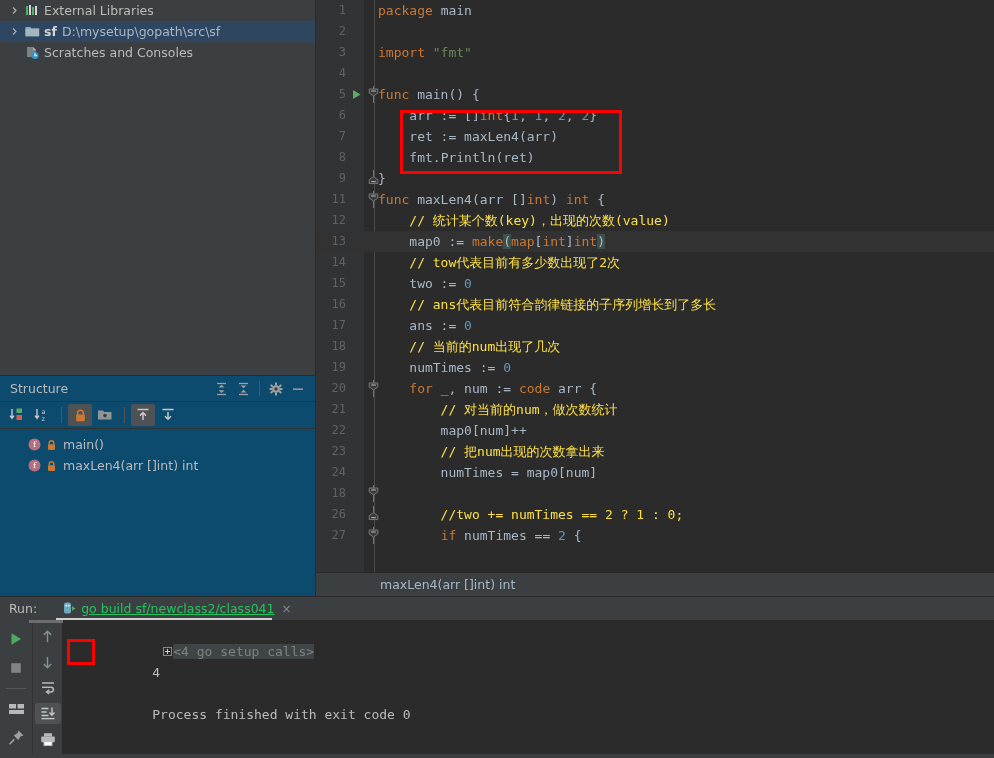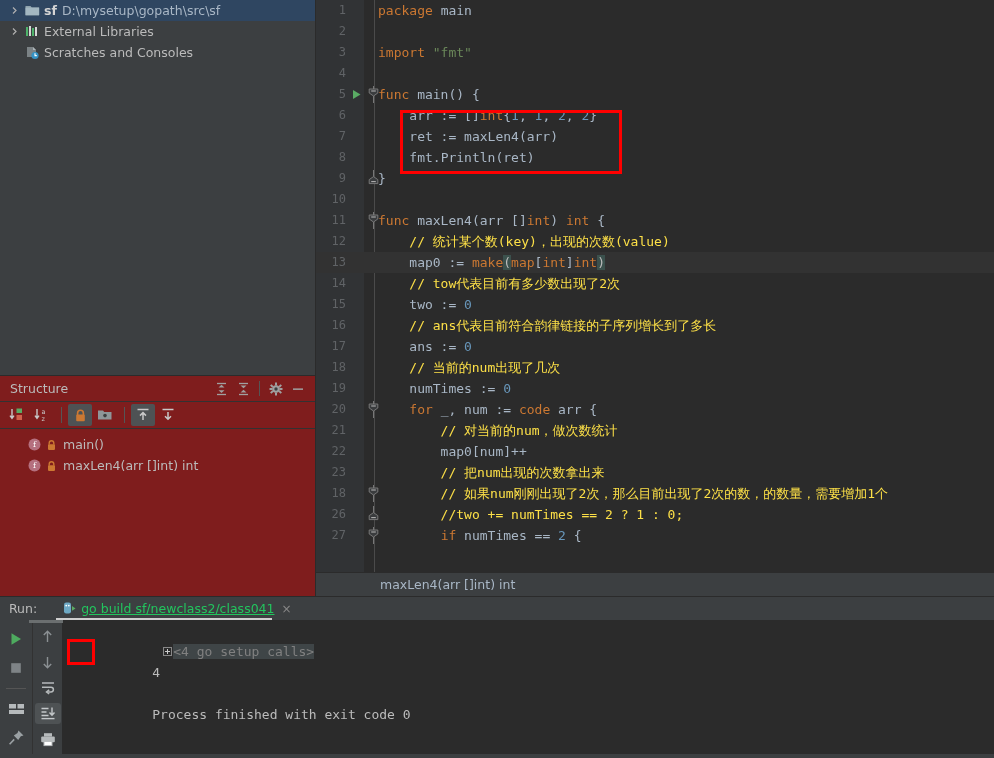--- a/index.html
+++ b/index.html
@@ -76,21 +76,21 @@
     color: #d4d4d4;
     margin-right: 5px;
   }
   .tlabel { color: #a9b7c6; }
   .tlabel-plain { color: #bbbbbb; }
 
   
   #structure-panel {
     position: absolute;
     left: 0; top: 375px; right: 0; bottom: 0;
-    background: #7f1d1d;
+    background: #0c4a6e;
     border-top: 1px solid #2b2b2b;
   }
   #structure-header {
     height: 25px;
     display: flex;
     align-items: center;
     padding: 0 6px 0 10px;
     border-bottom: 1px solid #323232;
   }
   #structure-header .title {
@@ -377,51 +377,51 @@
 </style>
 </head>
 <body>
 
 <div id="app">
 
   <div id="left-col">
 
     <div id="project-tree">
 
-      <div class="tree-row selected">
-        <span class="tw">
-          <svg width="9" height="9" viewBox="0 0 9 9">
-              <path d="M3 1.5 L6 4.5 L3 7.5" stroke="#b0b0b0" stroke-width="1.2" fill="none"></path>
-            </svg>
-        </span>
-        <span class="ticon">
-          <svg width="15" height="13" viewBox="0 0 15 13">
-            <path d="M0.5 2 h5 l1.3 1.6 h7.2 v8 h-13.5 z" fill="#8fa3ad"></path>
-            <path d="M0.5 3.6 h13.7 v7.4 h-13.7 z" fill="#a3b7c1"></path>
-          </svg>
-        </span>
-        <span class="tlabel-bold">sf</span>
-        <span class="tlabel">D:\mysetup\gopath\src\sf</span>
-      </div>
-
       <div class="tree-row">
         <span class="tw">
           <svg width="9" height="9" viewBox="0 0 9 9">
               <path d="M3 1.5 L6 4.5 L3 7.5" stroke="#b0b0b0" stroke-width="1.2" fill="none"></path>
             </svg>
         </span>
         <span class="ticon">
           <svg width="14" height="13" viewBox="0 0 14 13">
             <rect x="1" y="2" width="2" height="9" fill="#4eb36a"></rect>
             <rect x="4" y="1" width="2" height="10" fill="#d8d8d8"></rect>
             <rect x="7" y="3" width="2" height="8" fill="#4eb36a"></rect>
             <rect x="10" y="2" width="2" height="9" fill="#d8d8d8"></rect>
           </svg>
         </span>
         <span class="tlabel-plain">External Libraries</span>
+      </div>
+
+      <div class="tree-row selected">
+        <span class="tw">
+          <svg width="9" height="9" viewBox="0 0 9 9">
+              <path d="M3 1.5 L6 4.5 L3 7.5" stroke="#b0b0b0" stroke-width="1.2" fill="none"></path>
+            </svg>
+        </span>
+        <span class="ticon">
+          <svg width="15" height="13" viewBox="0 0 15 13">
+            <path d="M0.5 2 h5 l1.3 1.6 h7.2 v8 h-13.5 z" fill="#8fa3ad"></path>
+            <path d="M0.5 3.6 h13.7 v7.4 h-13.7 z" fill="#a3b7c1"></path>
+          </svg>
+        </span>
+        <span class="tlabel-bold">sf</span>
+        <span class="tlabel">D:\mysetup\gopath\src\sf</span>
       </div>
 
       <div class="tree-row">
         <span class="tw"></span>
         <span class="ticon">
           <svg width="15" height="14" viewBox="0 0 15 14">
             <path d="M2 1 h6 l3 3 v7 h-9 z" fill="#7b8285"></path>
             <path d="M8 1 v3 h3 z" fill="#adb4b8"></path>
             <circle cx="10" cy="9.5" r="3.6" fill="#3592c4"></circle>
             <path d="M10 7.3 v2.3 h1.8" stroke="#ffffff" stroke-width="1.1" fill="none"></path>
@@ -571,21 +571,20 @@
               <path d="M5.5 10 V17" stroke="#787878" stroke-width="1"></path>
             </svg></span><span class="code-txt"><span class="kw">func </span><span class="plain">main</span><span class="plain">() {</span></span></div>
         <div class="code-line"><span class="ln">6</span><span class="code-txt"><span class="plain">    arr := []</span><span class="kw">int</span><span class="plain">{</span><span class="num">1</span><span class="plain">, </span><span class="num">1</span><span class="plain">, </span><span class="num">2</span><span class="plain">, </span><span class="num">2</span><span class="plain">}</span></span></div>
         <div class="code-line"><span class="ln">7</span><span class="code-txt"><span class="plain">    ret := maxLen4(arr)</span></span></div>
         <div class="code-line"><span class="ln">8</span><span class="code-txt"><span class="plain">    fmt</span><span class="plain">.</span><span class="plain">Println</span><span class="plain">(ret)</span></span></div>
         <div class="code-line"><span class="ln">9</span><span class="fold"><svg width="11" height="17" viewBox="0 0 11 17">
               <path d="M5.5 0 V7" stroke="#787878" stroke-width="1"></path>
               <path d="M1.2 13.6 h8.6 v-4 l-4.3 -3 l-4.3 3 z" fill="#3a3c3e" stroke="#787878" stroke-width="1"></path>
               <path d="M3.2 11.6 h4.6" stroke="#b0b0b0" stroke-width="1.1"></path>
             </svg></span><span class="code-txt"><span class="plain">}</span></span></div>
-        <div class="code-line"><span class="ln">10</span><span class="code-txt"></span></div>
         <div class="code-line"><span class="ln">11</span><span class="fold"><svg width="11" height="17" viewBox="0 0 11 17">
               <path d="M5.5 0 V3" stroke="#787878" stroke-width="1"></path>
               <path d="M1.2 3 h8.6 v4 l-4.3 3 l-4.3 -3 z" fill="#3a3c3e" stroke="#787878" stroke-width="1"></path>
               <path d="M3.2 5 h4.6" stroke="#b0b0b0" stroke-width="1.1"></path>
               <path d="M5.5 10 V17" stroke="#787878" stroke-width="1"></path>
             </svg></span><span class="code-txt"><span class="kw">func </span><span class="plain">maxLen4</span><span class="plain">(arr []</span><span class="kw">int</span><span class="plain">) </span><span class="kw">int</span><span class="plain"> {</span></span></div>
         <div class="code-line"><span class="ln">12</span><span class="code-txt"><span class="cmt">    // 统计某个数(key)，出现的次数(value)</span></span></div>
         <div class="code-line current"><span class="ln">13</span><span class="code-txt"><span class="plain">    map0 := </span><span class="kw">make</span><span class="brmatch">(</span><span class="kw">map</span><span class="plain">[</span><span class="kw">int</span><span class="plain">]</span><span class="kw">int</span><span class="brmatch">)</span></span></div>
         <div class="code-line"><span class="ln">14</span><span class="code-txt"><span class="cmt">    // tow代表目前有多少数出现了2次</span></span></div>
         <div class="code-line"><span class="ln">15</span><span class="code-txt"><span class="plain">    two := </span><span class="num">0</span></span></div>
@@ -595,26 +594,27 @@
         <div class="code-line"><span class="ln">19</span><span class="code-txt"><span class="plain">    numTimes := </span><span class="num">0</span></span></div>
         <div class="code-line"><span class="ln">20</span><span class="fold"><svg width="11" height="17" viewBox="0 0 11 17">
               <path d="M5.5 0 V3" stroke="#787878" stroke-width="1"></path>
               <path d="M1.2 3 h8.6 v4 l-4.3 3 l-4.3 -3 z" fill="#3a3c3e" stroke="#787878" stroke-width="1"></path>
               <path d="M3.2 5 h4.6" stroke="#b0b0b0" stroke-width="1.1"></path>
               <path d="M5.5 10 V17" stroke="#787878" stroke-width="1"></path>
             </svg></span><span class="code-txt"><span class="plain">    </span><span class="kw">for </span><span class="plain">_, num := </span><span class="kw">code </span><span class="plain">arr {</span></span></div>
         <div class="code-line"><span class="ln">21</span><span class="code-txt"><span class="cmt">        // 对当前的num，做次数统计</span></span></div>
         <div class="code-line"><span class="ln">22</span><span class="code-txt"><span class="plain">        map0[num]++</span></span></div>
         <div class="code-line"><span class="ln">23</span><span class="code-txt"><span class="cmt">        // 把num出现的次数拿出来</span></span></div>
+        <div class="code-line"><span class="ln">24</span><span class="code-txt"><span class="plain">        numTimes = map0[num]</span></span></div>
         <div class="code-line"><span class="ln">18</span><span class="fold"><svg width="11" height="17" viewBox="0 0 11 17">
               <path d="M5.5 0 V3" stroke="#787878" stroke-width="1"></path>
               <path d="M1.2 3 h8.6 v4 l-4.3 3 l-4.3 -3 z" fill="#3a3c3e" stroke="#787878" stroke-width="1"></path>
               <path d="M3.2 5 h4.6" stroke="#b0b0b0" stroke-width="1.1"></path>
               <path d="M5.5 10 V17" stroke="#787878" stroke-width="1"></path>
-            </svg></span><span class="code-txt"><span class="cmt">        // 如果num刚刚出现了2次，那么目前出现了2次的数，的数量，需要增加1个</span></span></div>
+            </svg></span></div>
         <div class="code-line"><span class="ln">26</span><span class="fold"><svg width="11" height="17" viewBox="0 0 11 17">
               <path d="M5.5 0 V7" stroke="#787878" stroke-width="1"></path>
               <path d="M1.2 13.6 h8.6 v-4 l-4.3 -3 l-4.3 3 z" fill="#3a3c3e" stroke="#787878" stroke-width="1"></path>
               <path d="M3.2 11.6 h4.6" stroke="#b0b0b0" stroke-width="1.1"></path>
             </svg></span><span class="code-txt"><span class="cmt">        //two += numTimes == 2 ? 1 : 0;</span></span></div>
         <div class="code-line"><span class="ln">27</span><span class="fold"><svg width="11" height="17" viewBox="0 0 11 17">
               <path d="M5.5 0 V3" stroke="#787878" stroke-width="1"></path>
               <path d="M1.2 3 h8.6 v4 l-4.3 3 l-4.3 -3 z" fill="#3a3c3e" stroke="#787878" stroke-width="1"></path>
               <path d="M3.2 5 h4.6" stroke="#b0b0b0" stroke-width="1.1"></path>
               <path d="M5.5 10 V17" stroke="#787878" stroke-width="1"></path>

